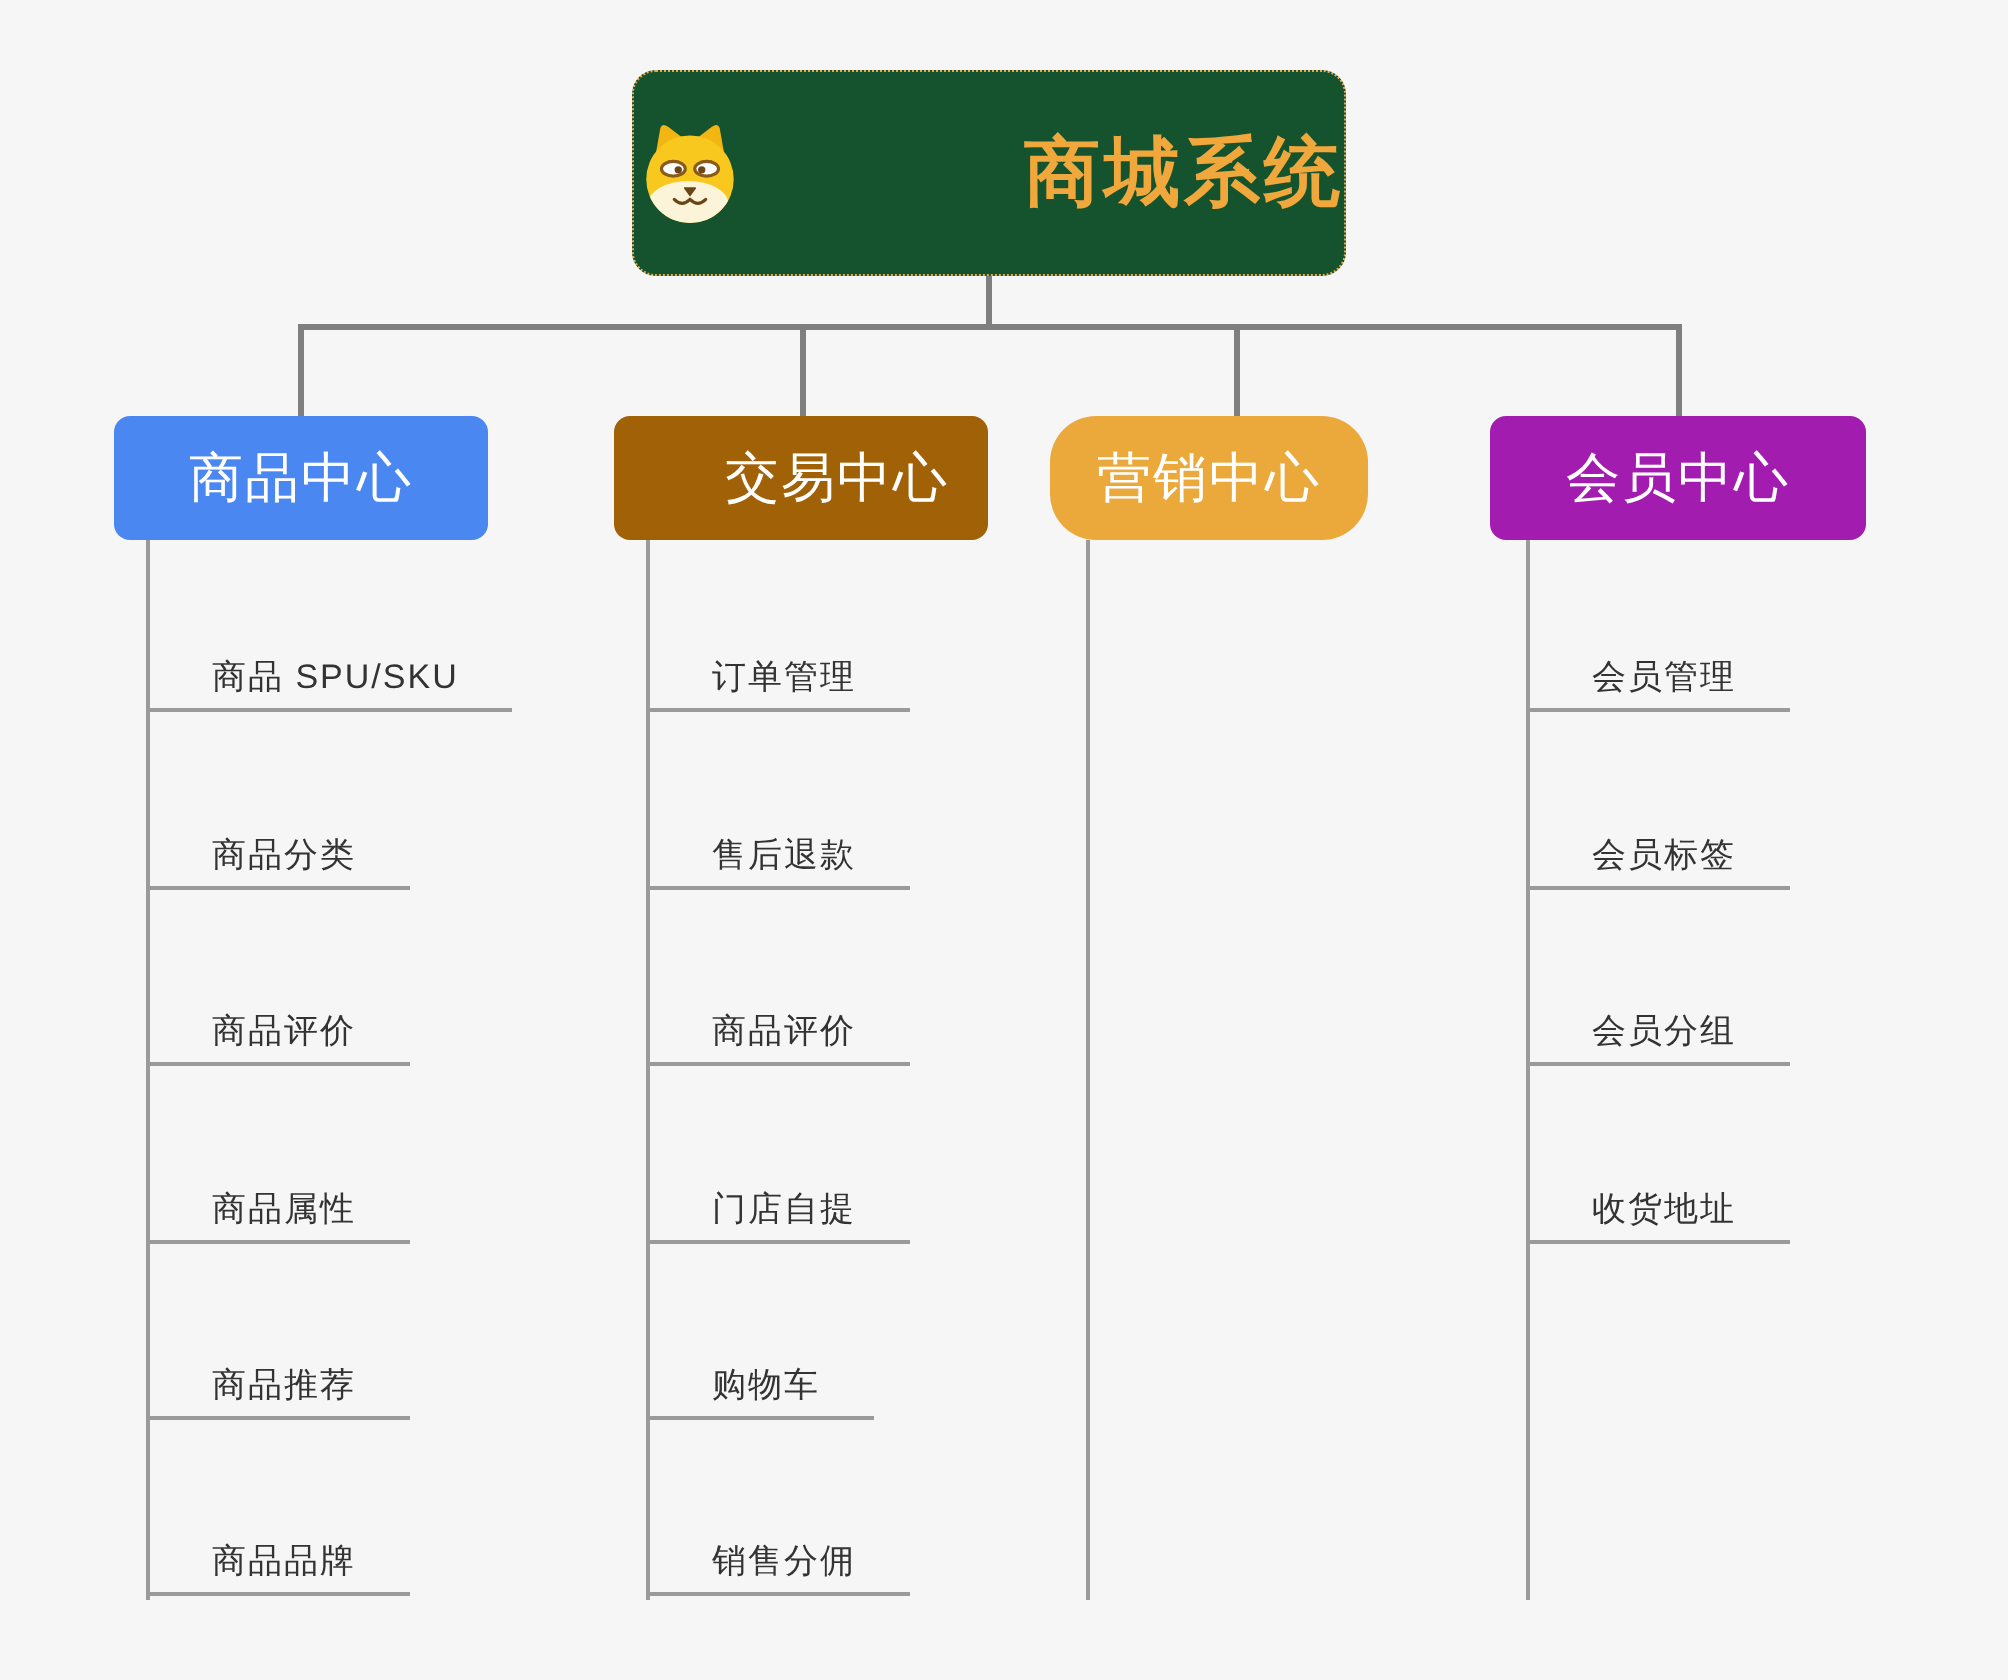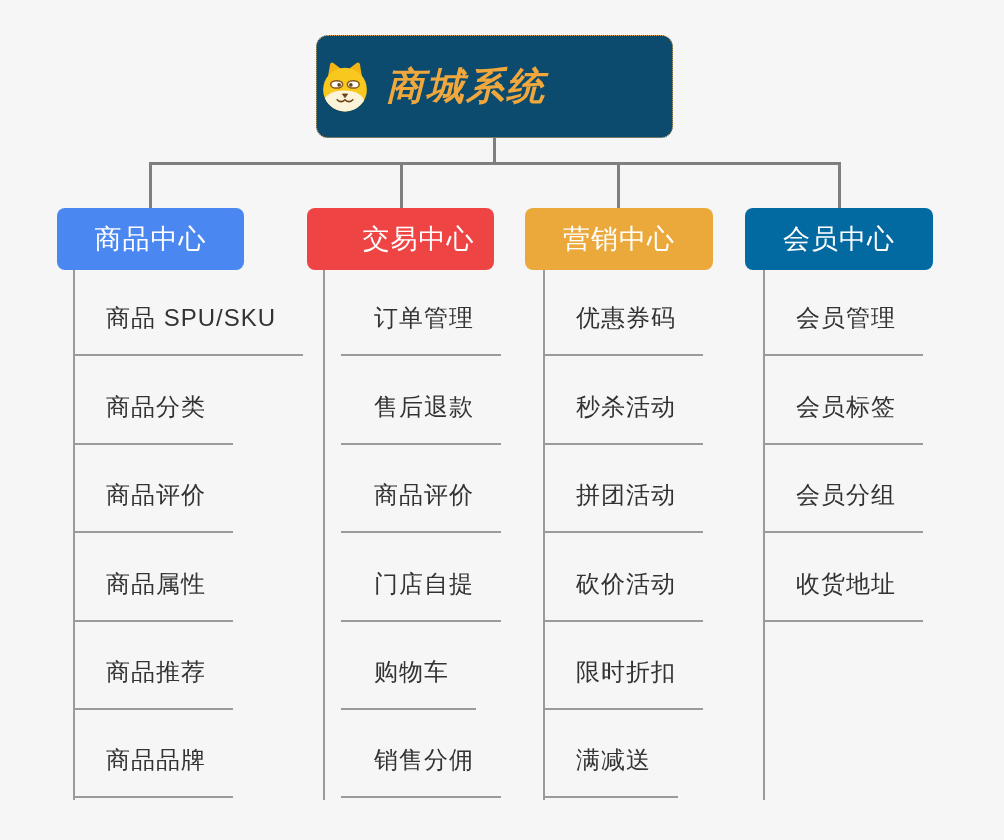--- a/index.html
+++ b/index.html
@@ -4,56 +4,56 @@
 <style>
   * { margin:0; padding:0; box-sizing:border-box; }
   html,body { background:#f6f6f6; }
   .canvas {
     position:relative; width:1004px; height:840px; background:#f6f6f6;
     font-family:"Liberation Sans", sans-serif; overflow:hidden;
   }
   
   .root {
     position:absolute; left:316px; top:35px; width:357px; height:103px;
-    background:#0c4a6e; border:1px dotted #eaa94d; border-radius:12px;
-    display:flex; align-items:center; justify-content:flex-start; gap:13px;font-style:italic;
+    background:#14532d; border:1px dotted #eaa94d; border-radius:12px;
+    display:flex; align-items:center; justify-content:space-between; gap:13px;
   }
   .root-title { font-size:38px; font-weight:600; color:#f0a73c; letter-spacing:2px; }
   .doge { width:56px; height:56px; }
   
   .conn { position:absolute; background:#7f7f7f; }
   .stem  { left:493px; top:138px; width:3px; height:26px; }
   .hbar  { left:149px; top:162px; width:692px; height:3px; }
   .drop  { top:164px; width:3px; height:44px; }
   .drop-0 { left:149px; } .drop-1 { left:400px; }
   .drop-2 { left:617px; } .drop-3 { left:838px; }
   
   .branch {
     position:absolute; top:208px; height:62px; border-radius:8px;
     color:#ffffff; font-size:27px; letter-spacing:1px;
     display:flex; align-items:center; justify-content:center;text-align:right;
   }
   .branch-0 { left:57px;  width:187px; }
   .branch-1 { left:307px; width:187px; }
-  .branch-2 { left:525px; width:188px; }
+  .branch-2 { left:525px; width:159px;border-radius:23px; }
   .branch-3 { left:745px; width:188px; }
   
   .spine { position:absolute; top:270px; width:2px; height:530px; background:#9a9a9a; }
   .spine-0 { left:73px; }  .spine-1 { left:323px; }
   .spine-2 { left:543px; } .spine-3 { left:763px; }
   .col {
     position:absolute; top:268px;
     display:flex; flex-direction:column; align-items:flex-start;
   }
-  .col-0 { left:73px; }  .col-1 { left:341px; }
+  .col-0 { left:73px; }  .col-1 { left:323px; }
   .col-2 { left:543px; } .col-3 { left:763px;text-align:center; }
   .leaf {
     height:88.4px; display:flex; align-items:flex-end;
-    padding:0 27px 20px 33px; border-bottom:2px solid #9a9a9a;
-    font-size:24px; color:#333333; letter-spacing:1px; white-space:nowrap;
+    padding:0 27px 4px 33px; border-bottom:2px solid #9a9a9a;
+    font-size:17px; color:#333333; letter-spacing:1px; white-space:nowrap;
   }
 </style>
 </head>
 <body>
 
 <div class="canvas">
 
   <div class="root">
     <svg class="doge" viewBox="0 0 64 64">
       <path d="M12 23 L15 6 Q16 2.5 19.5 5 L30 13 Z" fill="#f2b512"></path>
@@ -76,23 +76,23 @@
   </div>
 
   <div class="conn stem"></div>
   <div class="conn hbar"></div>
   <div class="conn drop drop-0"></div>
   <div class="conn drop drop-1"></div>
   <div class="conn drop drop-2"></div>
   <div class="conn drop drop-3"></div>
 
   <div class="branch branch-0" style="background: rgb(74, 135, 240);">商品中心</div>
-  <div class="branch branch-1" style="background: #ef4444; padding-left: 36px;">交易中心</div>
+  <div class="branch branch-1" style="background: #a16207; padding-left: 36px;">交易中心</div>
   <div class="branch branch-2" style="background: rgb(235, 169, 60);">营销中心</div>
-  <div class="branch branch-3" style="background: #0369a1;">会员中心</div>
+  <div class="branch branch-3" style="background: #a21caf;">会员中心</div>
 
   <div class="spine spine-0"></div>
   <div class="spine spine-1"></div>
   <div class="spine spine-2"></div>
   <div class="spine spine-3"></div>
 
   <div class="col col-0">
     <div class="leaf">商品 SPU/SKU</div>
     <div class="leaf">商品分类</div>
     <div class="leaf">商品评价</div>
@@ -101,28 +101,20 @@
     <div class="leaf">商品品牌</div>
   </div>
   <div class="col col-1">
     <div class="leaf">订单管理</div>
     <div class="leaf">售后退款</div>
     <div class="leaf">商品评价</div>
     <div class="leaf">门店自提</div>
     <div class="leaf">购物车</div>
     <div class="leaf">销售分佣</div>
   </div>
-  <div class="col col-2">
-    <div class="leaf">优惠券码</div>
-    <div class="leaf">秒杀活动</div>
-    <div class="leaf">拼团活动</div>
-    <div class="leaf">砍价活动</div>
-    <div class="leaf">限时折扣</div>
-    <div class="leaf">满减送</div>
-  </div>
   <div class="col col-3">
     <div class="leaf">会员管理</div>
     <div class="leaf">会员标签</div>
     <div class="leaf">会员分组</div>
     <div class="leaf">收货地址</div>
   </div>
 
 </div>
 
 </body></html>

